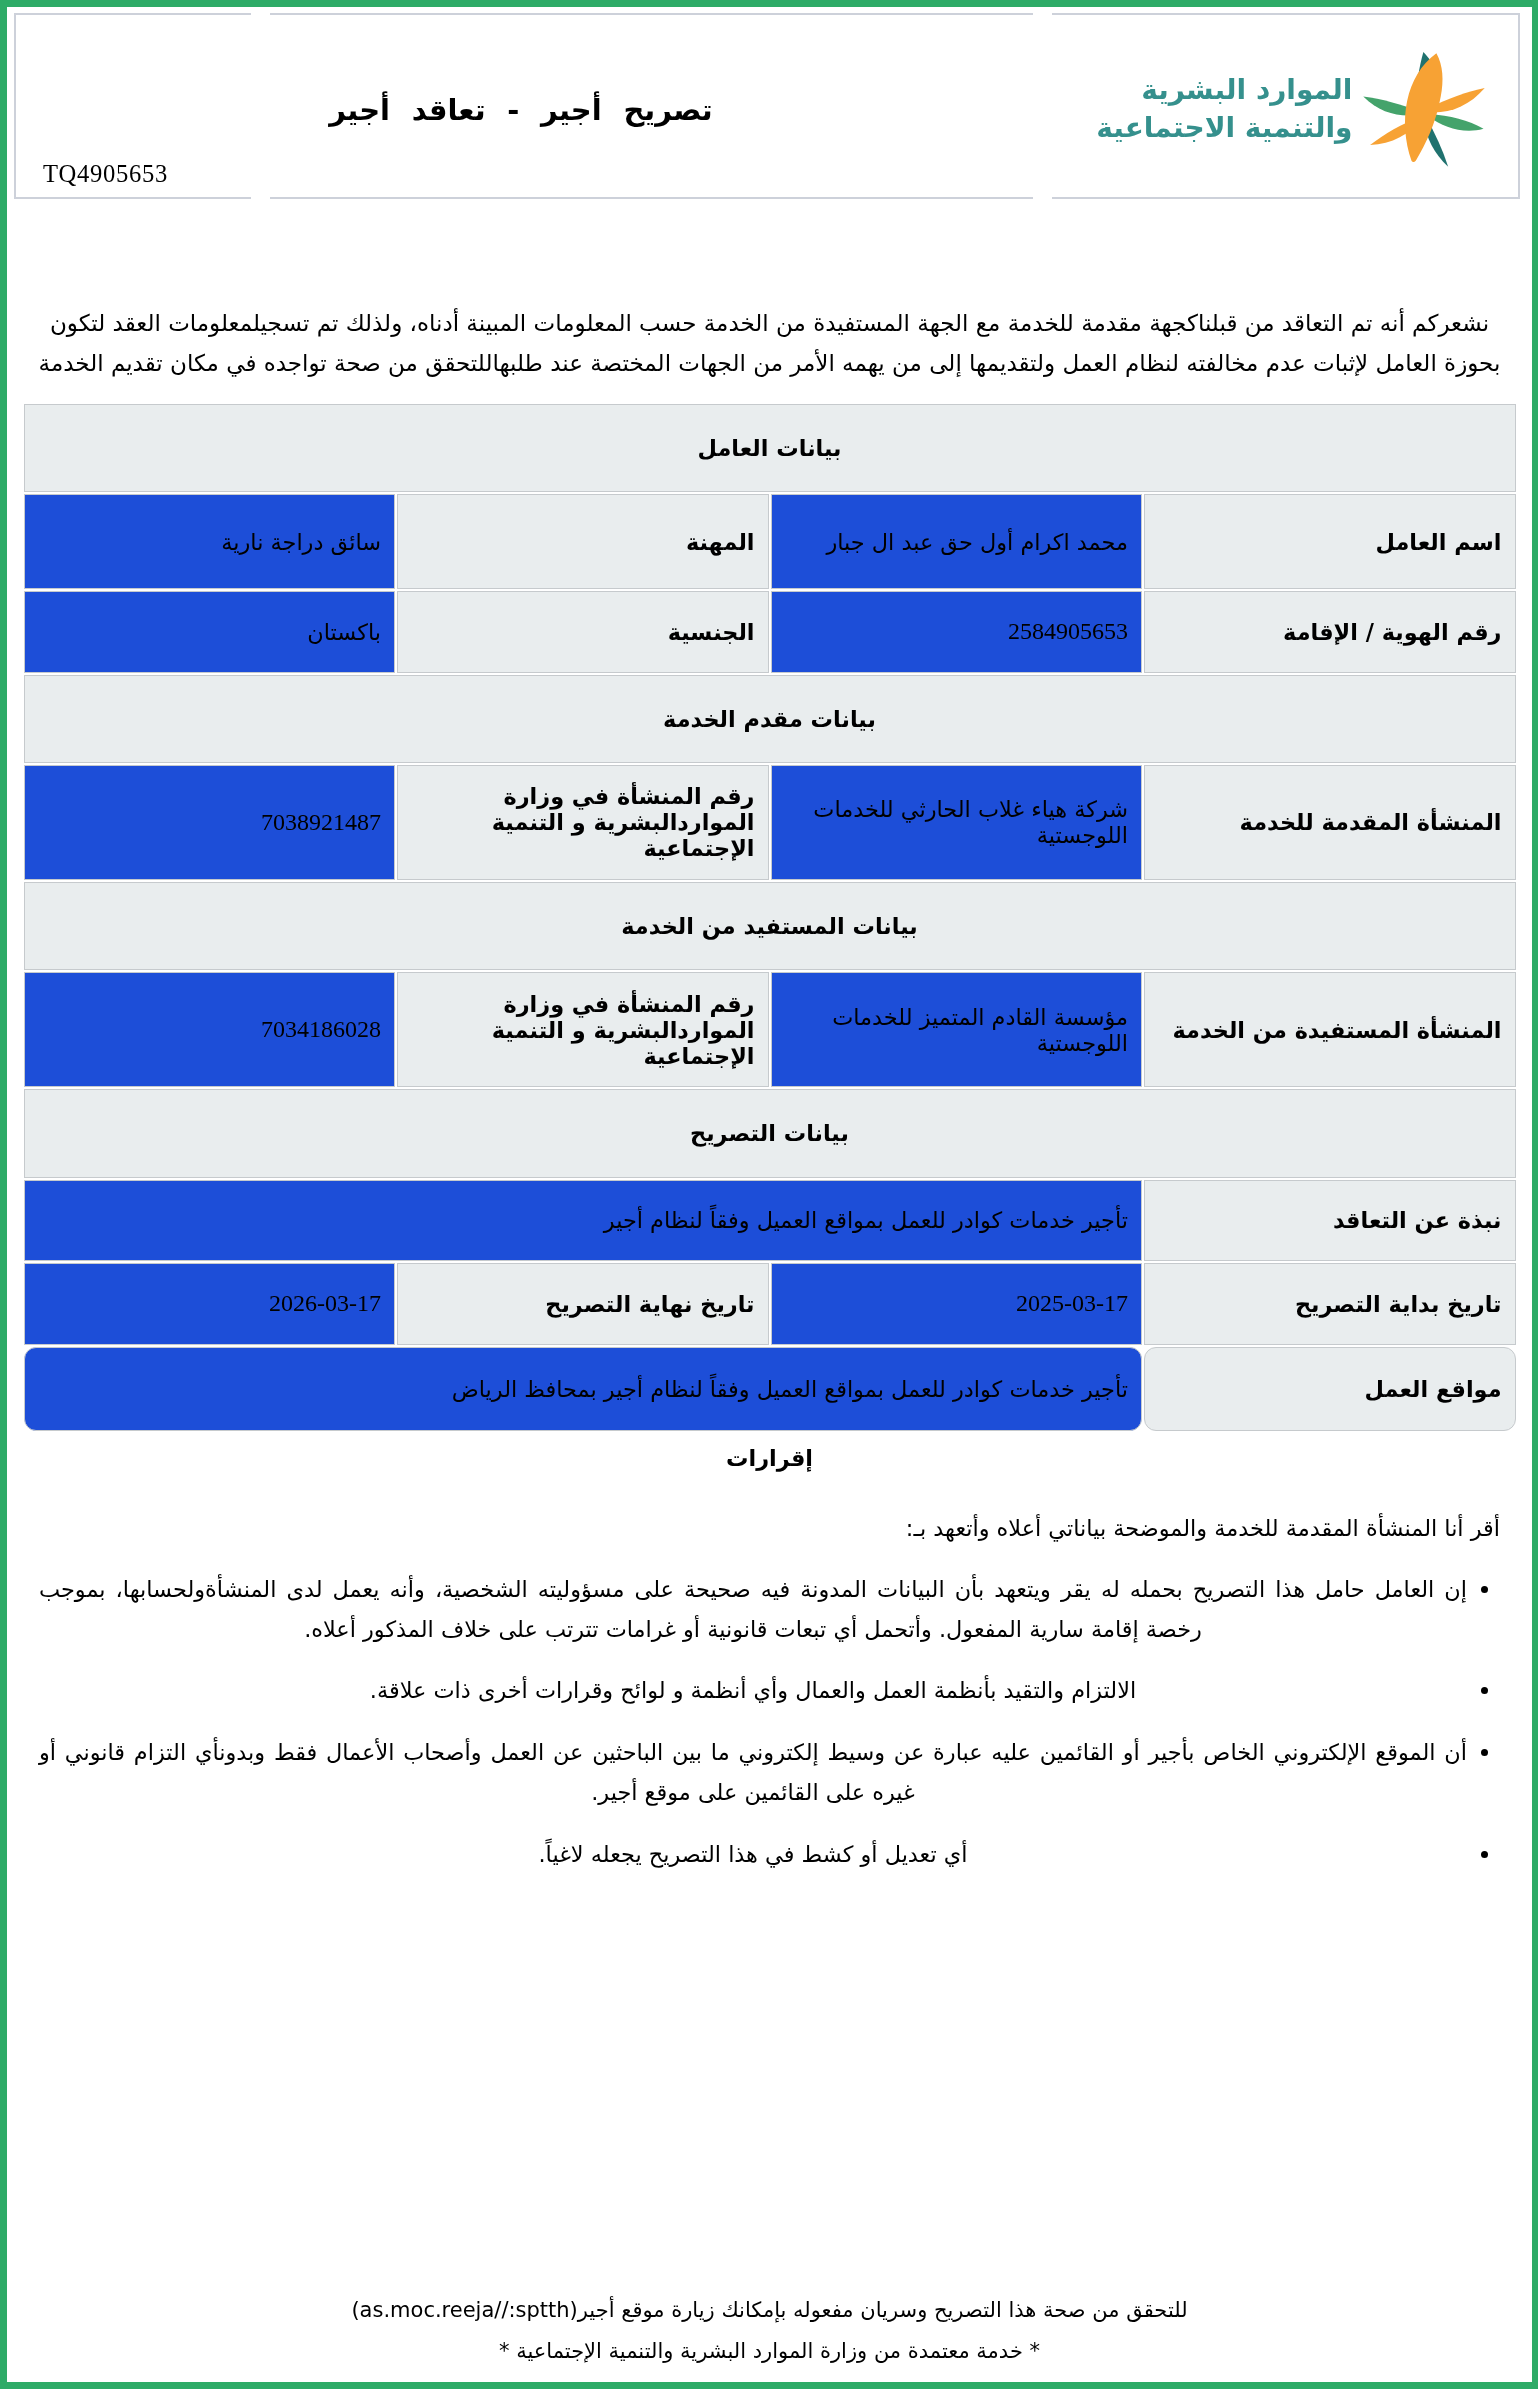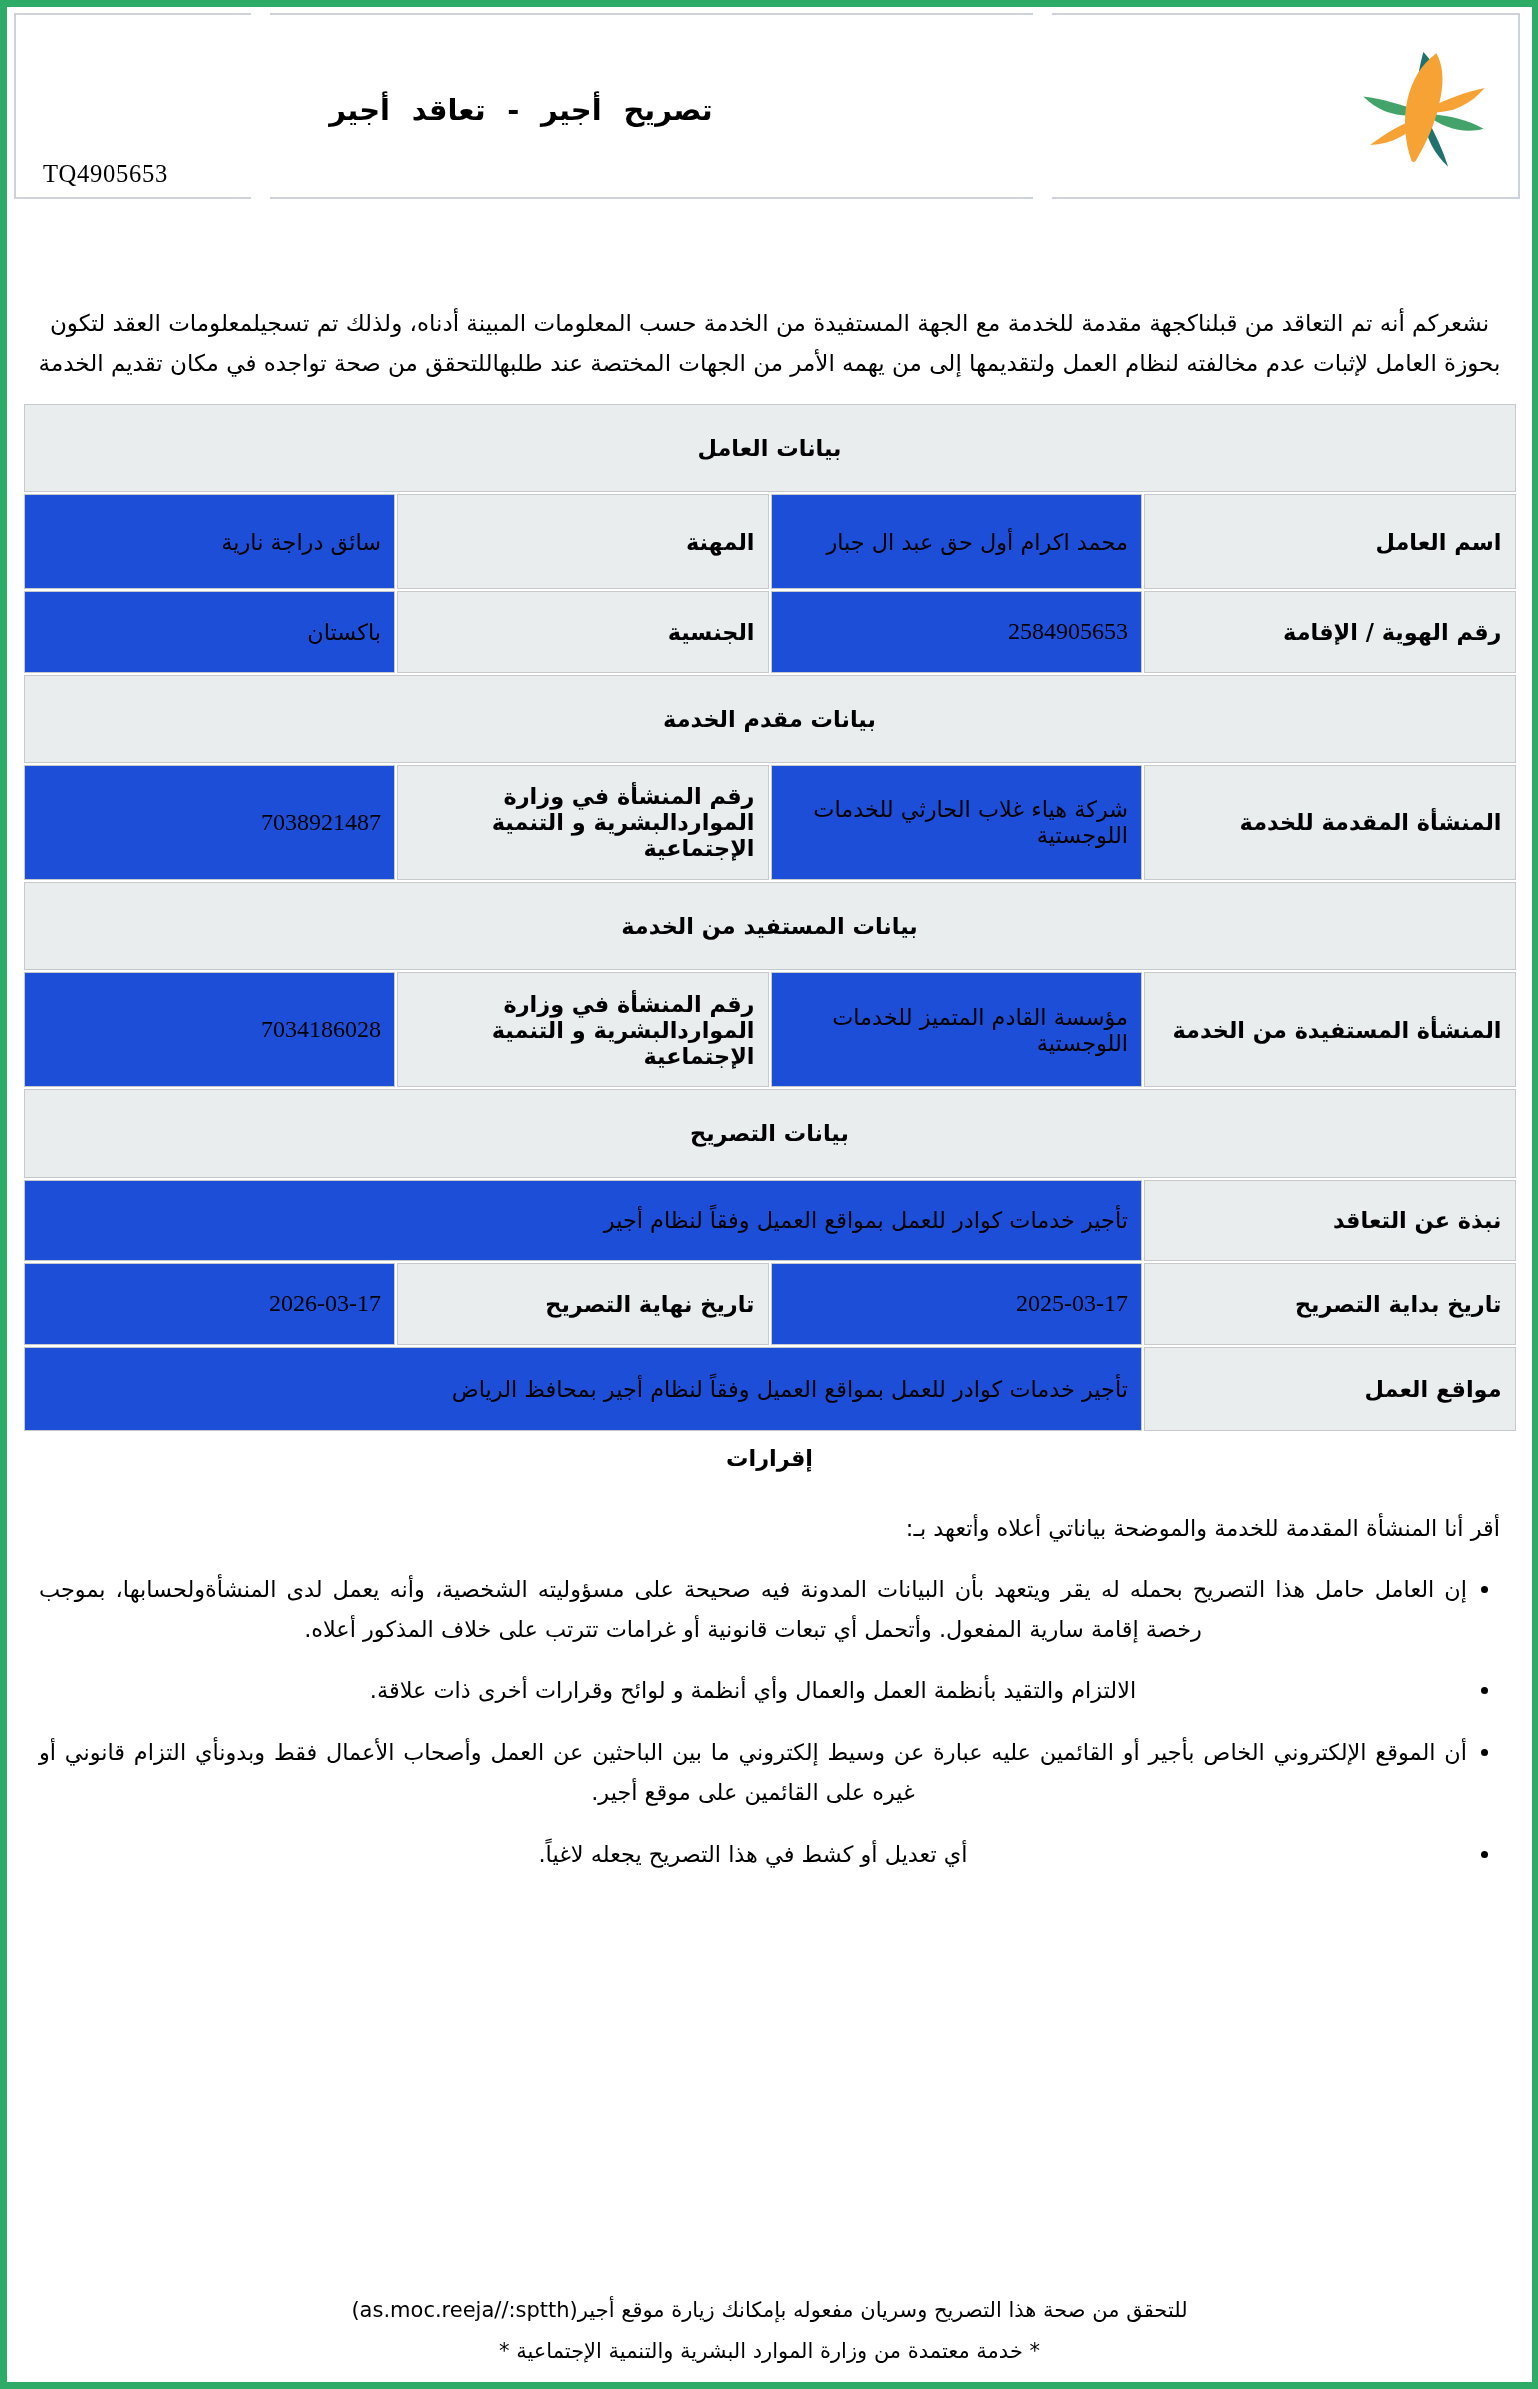--- a/index.html
+++ b/index.html
@@ -87,21 +87,21 @@
   tr.sec td {
     background:#E9EDEE; text-align:center;
     font-weight:bold; height:78px;
   }
   td.lbl { background:#E9EDEE; font-weight:bold; text-align:right; width:25%; }
   td.val { background:#1d4ed8; text-align:right; width:25%; }
   td .num { font-family:"Liberation Serif", serif; font-size:24px; }
   tr.h118 td { height:84px; }
   tr.h100 td { height:71px;  }
   tr.h146 td { height:104px; }
-  tr.h104 td { height:74px; }
+  tr.h104 td { height:74px;border-radius:12px; }
 
   
   .decl-title { margin-top:11.6px; text-align:center; font-size:22.4px; font-weight:bold; }
   .decl { direction:rtl; padding:0 32px; font-size:22.4px; }
   .decl-intro { text-align:right; margin:38px 0 16px 0; line-height:38px; }
   ul.decl-list { margin:0; padding:0 33px 0 0; list-style:disc; }
   ul.decl-list li { margin:21.7px 0; line-height:40px; }
   li.long  { text-align:justify; text-align-last:center; }
   li.short { text-align:center; }
 
@@ -123,20 +123,24 @@
     <span class="bgap t2"></span>
     <span class="bgap b1"></span>
     <span class="bgap b2"></span>
 
     <div class="doc-title">تصريح أجير - تعاقد أجير</div>
     <div class="permit-no">TQ4905653</div>
 
     <div class="logos">
 
       <div class="ministry">
+        <div class="ministry-text">
+          <div>الموارد البشرية</div>
+          <div>والتنمية الاجتماعية</div>
+        </div>
         <svg class="starburst" viewBox="0 0 200 200" xmlns="http://www.w3.org/2000/svg" aria-hidden="true">
           <path fill="#44A36B" d="M95 105 C 62 92 32 84 2 80 C 30 108 62 114 95 109 Z"></path>
           <path fill="#F7A234" d="M105 100 C 140 82 170 72 198 66 C 172 96 140 108 105 105 Z"></path>
           <path fill="#44A36B" d="M108 108 C 142 110 172 118 196 132 C 164 141 132 130 107 112 Z"></path>
           <path fill="#F7A234" d="M96 112 C 64 124 36 140 13 158 C 48 157 77 140 99 116 Z"></path>
           <path fill="#20726F" d="M104 114 C 118 140 130 165 139 193 C 116 172 103 145 100 118 Z"></path>
           <path fill="#20726F" d="M85 95 C 88 60 92 32 99 8 C 112 22 121 36 125 50 C 110 65 96 80 85 95 Z"></path>
           <path fill="#F7A234" d="M80 184 C 58 120 70 46 120 10 C 131 30 132 54 127 80 C 119 124 103 156 87 183 C 84 186 82 186 80 184 Z"></path>
           <path fill="#ffffff" d="M80 184 C 62 122 74 52 118 13 C 100 58 90 118 91 180 C 87 184 83 185 80 184 Z" opacity="0"></path>
         </svg>

